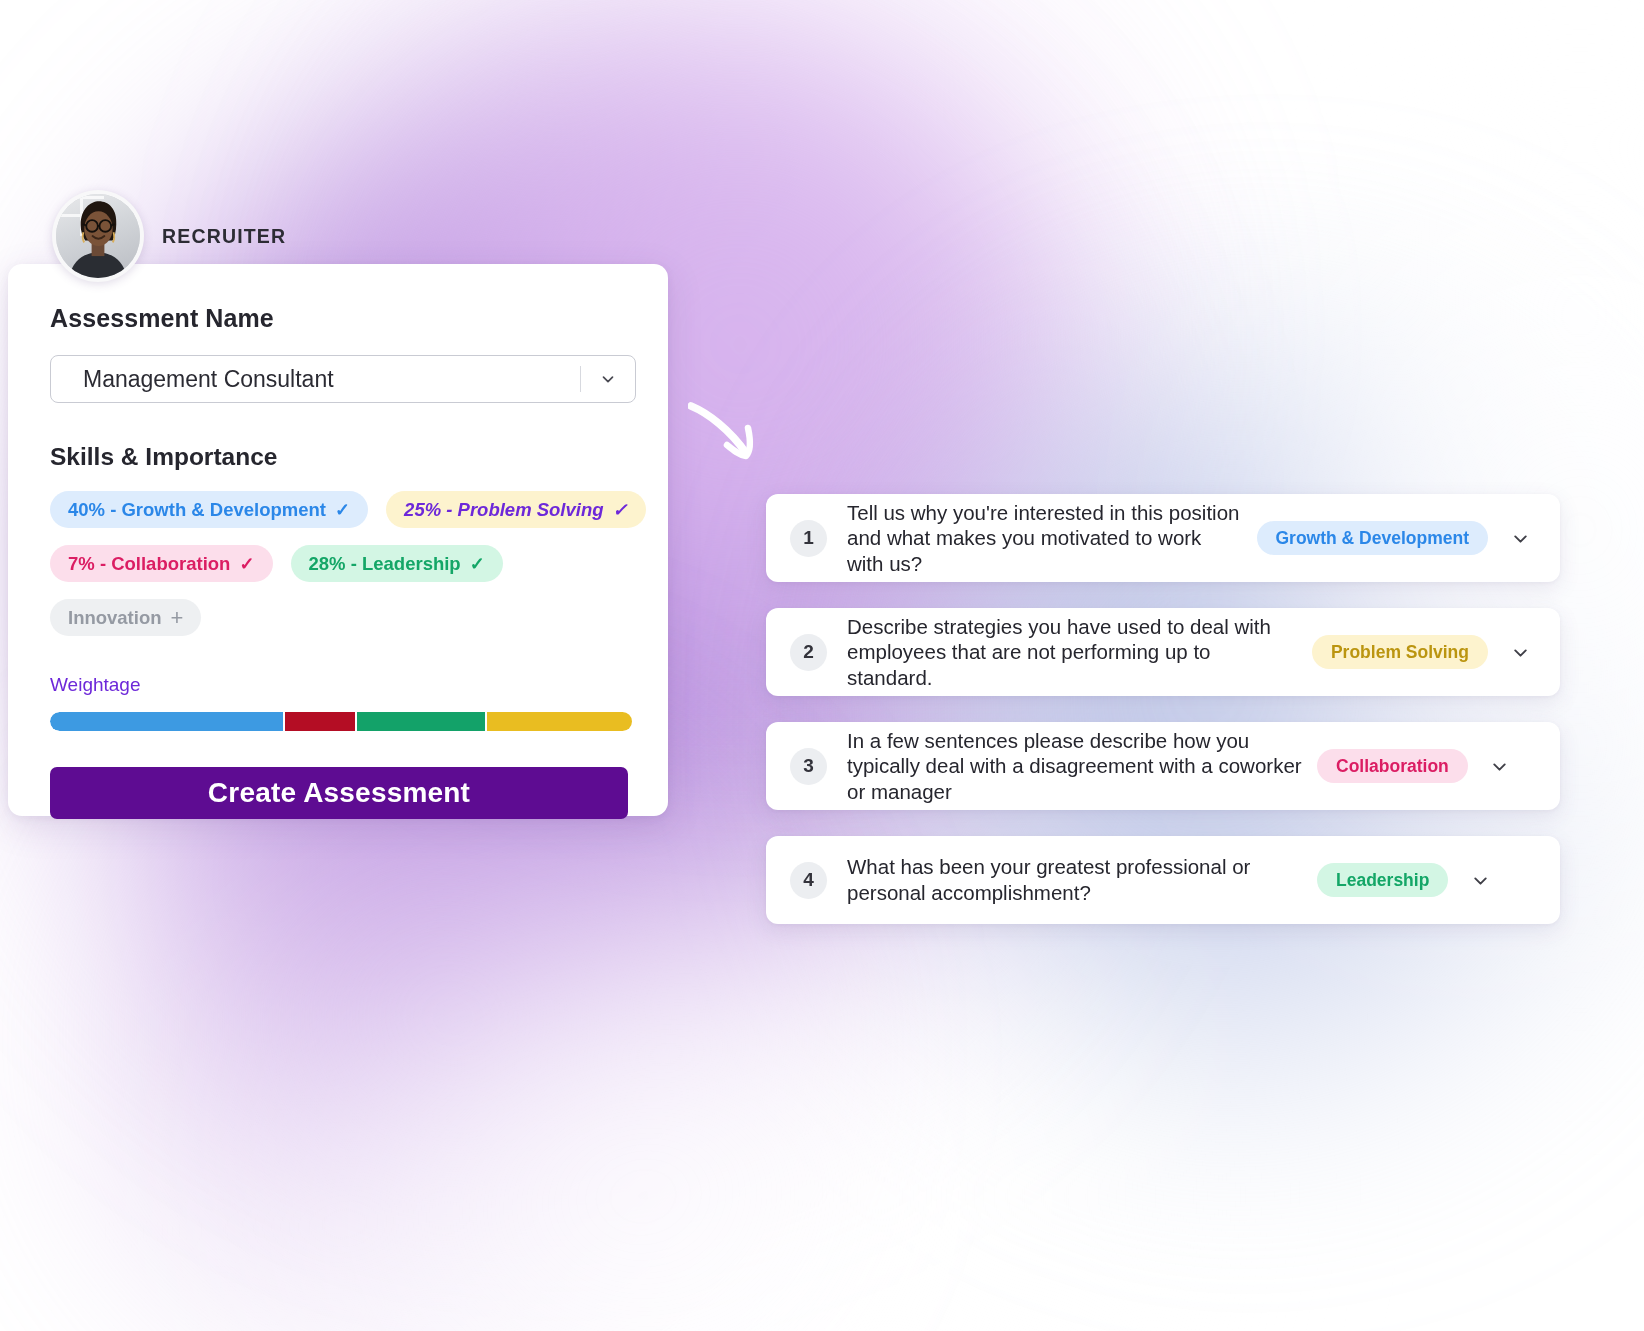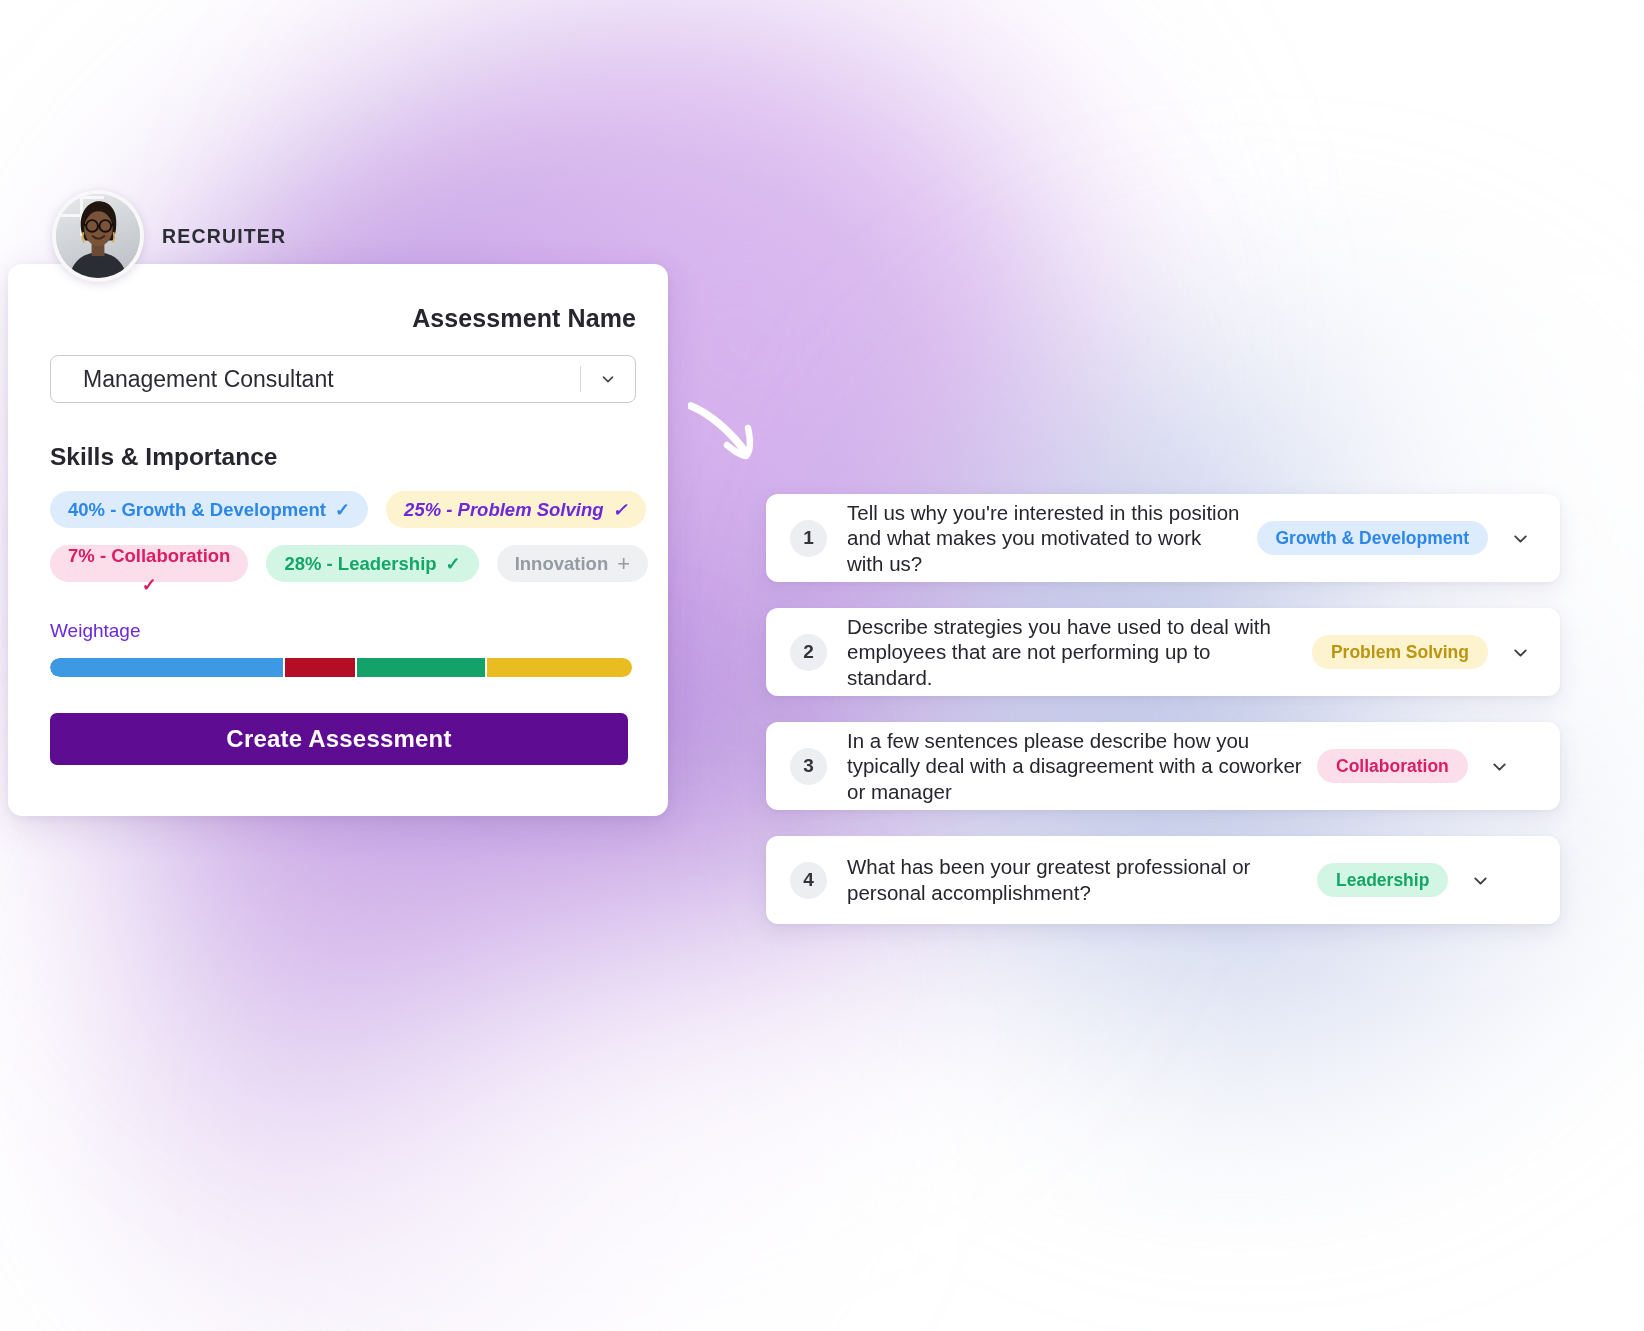--- a/index.html
+++ b/index.html
@@ -89,21 +89,20 @@
     width: 660px; height: 552px;
     background: #ffffff;
     border-radius: 14px;
     box-shadow: 0 10px 36px rgba(83,50,120,0.13), 0 2px 8px rgba(83,50,120,0.07);
     z-index: 5;
     padding: 40px 32px 0 42px;
   }
   .panel h2 {
     font-size: 25px; font-weight: bold; color: #26262e;
     letter-spacing: .1px;
-    text-align: right;
   }
   .select-wrap {
     margin-top: 22px;
     width: 586px; height: 48px;
     border: 1px solid #c9cbd3;
     border-radius: 8px;
     display: flex; align-items: center;
     background: #fff;
     position: relative;
   }
@@ -138,21 +137,21 @@
     height: 37px; padding: 0 18px;
     border-radius: 19px;
     font-size: 18.5px; font-weight: bold;
     white-space: nowrap;
     cursor: pointer;
     text-align: right;
   }
   .chip .tick { font-size: 18px; font-weight: bold; line-height: 1; }
   .chip-blue   { background: #ddecfd; color: #2b87e8; }
   .chip-yellow { background: #fdf3ce; color: #6d28d9; font-style: italic; }
-  .chip-pink   { background: #fcdeeb; color: #db1d63; flex-direction: column; }
+  .chip-pink   { background: #fcdeeb; color: #db1d63; }
   .chip-green  { background: #d3f6e4; color: #14a667; }
   .chip-grey   { background: #eef0f2; color: #959aa3; }
   .chip-grey .tick { font-size: 22px; font-weight: normal; }
 
   .panel h4 {
     margin-top: 38px;
     font-size: 19px; font-weight: normal; color: #6d28d9;
   }
   .weight-bar {
     margin-top: 16px;
@@ -166,21 +165,21 @@
   .weight-seg:first-child { border-radius: 9.5px 0 0 9.5px; }
   .weight-seg:last-child  { border-radius: 0 9.5px 9.5px 0; }
 
   .create-btn {
     margin-top: 36px;
     width: 578px; height: 52px;
     background: #5e0c92;
     border: none; border-radius: 7px;
     color: #ffffff;
     font-family: "Liberation Sans", sans-serif;
-    font-size: 24px; font-weight: bold;
+    font-size: 28px; font-weight: bold;
     cursor: pointer;
     letter-spacing: .2px;
   }
 
   
   .arrow { position: absolute; left: 688px; top: 400px; width: 90px; height: 80px; z-index: 4; }
 
   
   .qlist {
     position: absolute; left: 766px; top: 494px;

